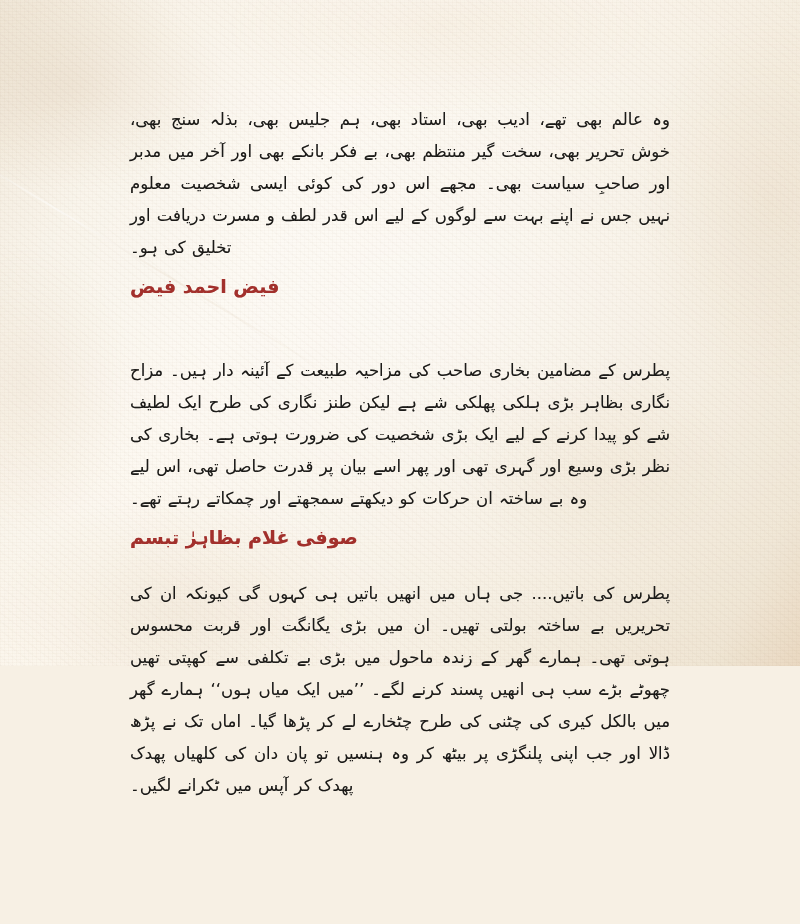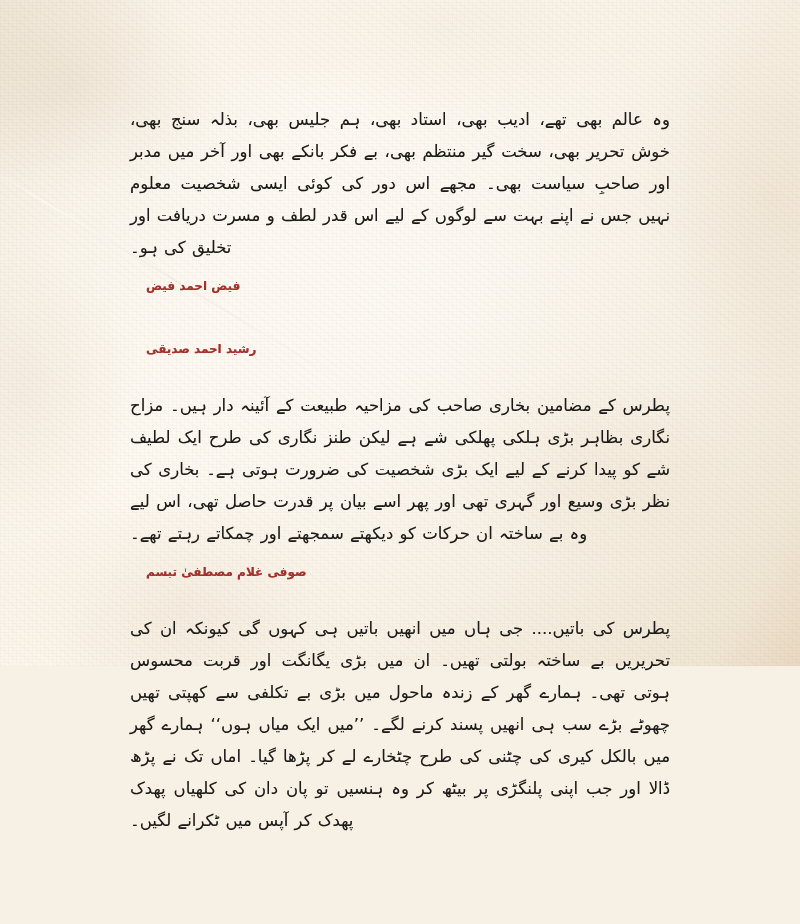--- a/index.html
+++ b/index.html
@@ -130,24 +130,24 @@
     line-height: 32px;
     letter-spacing: 0;
     word-spacing: 1px;
     direction: rtl;
     text-align: justify;
     text-align-last: left;
     text-shadow: 0 0 0.4px rgba(27,26,24,0.35);
   }
 
   .attribution {
-    margin: 9px 0 0 16px;
+    margin: 9px 0 0 0;
     color: #a2302c;
     font-family: "DejaVu Sans", "Liberation Sans", sans-serif;
-    font-size: 12px;
+    font-size: 19px;
     line-height: 26px;
     font-weight: 600;
     direction: rtl;
     text-align: right;          
     text-align-last: left;
     text-shadow: 0 0 0.5px rgba(162,48,44,0.45);
   }
 
   
   .gap {
@@ -165,27 +165,26 @@
 
   <div class="content">
 
     <section class="entry">
       <p class="body-text">وہ عالم بھی تھے، ادیب بھی، استاد بھی، ہم جلیس بھی، بذلہ سنج بھی، خوش تحریر بھی، سخت گیر منتظم بھی، بے فکر بانکے بھی اور آخر میں مدبر اور صاحبِ سیاست بھی۔ مجھے اس دور کی کوئی ایسی شخصیت معلوم نہیں جس نے اپنے بہت سے لوگوں کے لیے اس قدر لطف و مسرت دریافت اور تخلیق کی ہو۔</p>
       <p class="attribution">فیض احمد فیض</p>
     </section>
     <div class="gap"></div>
 
     <section class="entry">
-      <p class="attribution">رشید احمد صدیقی</p>
     </section>
     <div class="gap"></div>
 
     <section class="entry">
       <p class="body-text">پطرس کے مضامین بخاری صاحب کی مزاحیہ طبیعت کے آئینہ دار ہیں۔ مزاح نگاری بظاہر بڑی ہلکی پھلکی شے ہے لیکن طنز نگاری کی طرح ایک لطیف شے کو پیدا کرنے کے لیے ایک بڑی شخصیت کی ضرورت ہوتی ہے۔ بخاری کی نظر بڑی وسیع اور گہری تھی اور پھر اسے بیان پر قدرت حاصل تھی، اس لیے وہ بے ساختہ ان حرکات کو دیکھتے سمجھتے اور چمکاتے رہتے تھے۔</p>
-      <p class="attribution">صوفی غلام مصطفیٰ تبسم</p>
+      <p class="attribution">صوفی غلام بظاہرٰ تبسم</p>
     </section>
     <div class="gap"></div>
 
     <section class="entry">
       <p class="body-text">پطرس کی باتیں.... جی ہاں میں انھیں باتیں ہی کہوں گی کیونکہ ان کی تحریریں بے ساختہ بولتی تھیں۔ ان میں بڑی یگانگت اور قربت محسوس ہوتی تھی۔ ہمارے گھر کے زندہ ماحول میں بڑی بے تکلفی سے کھپتی تھیں چھوٹے بڑے سب ہی انھیں پسند کرنے لگے۔ ’’میں ایک میاں ہوں‘‘ ہمارے گھر میں بالکل کیری کی چٹنی کی طرح چٹخارے لے کر پڑھا گیا۔ اماں تک نے پڑھ ڈالا اور جب اپنی پلنگڑی پر بیٹھ کر وہ ہنسیں تو پان دان کی کلھیاں پھدک پھدک کر آپس میں ٹکرانے لگیں۔</p>
 
     </section>
 
   </div>
 </div>

